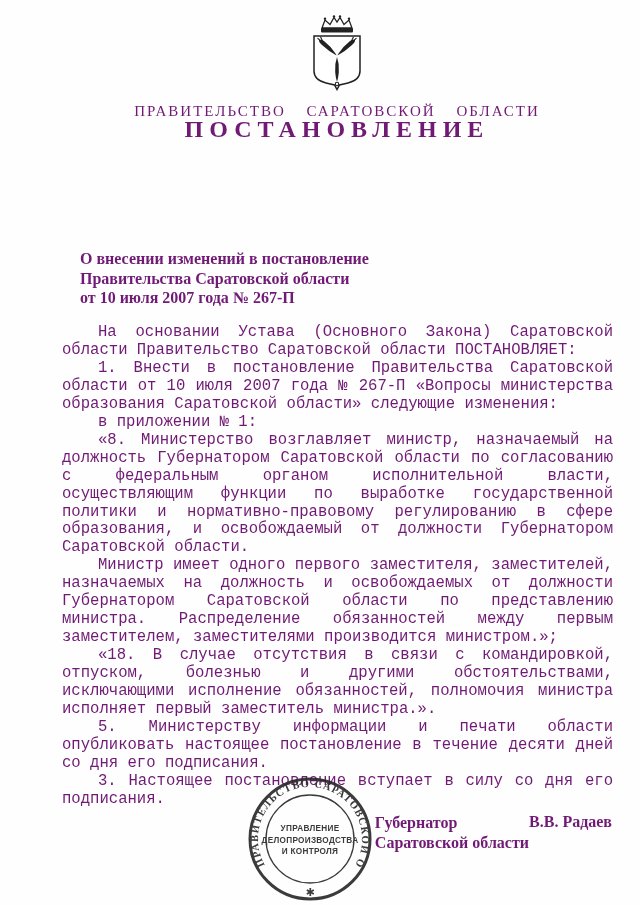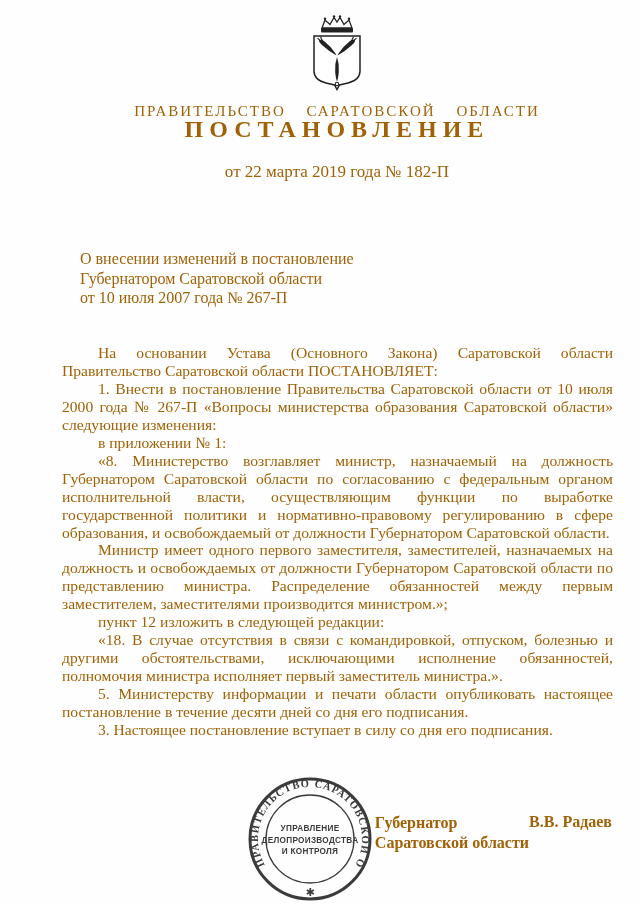--- a/index.html
+++ b/index.html
@@ -4,21 +4,21 @@
 <style>
   * { box-sizing: border-box; }
   html, body { margin: 0; padding: 0; background: #ffffff; }
   .page {
     position: relative;
     width: 640px;
     height: 905px;
     background: #fefefe;
     overflow: hidden;
     font-family: "Liberation Serif", serif;
-    color: #a16207;
+    color: #701a75;
   }
   .centered-band {
     position: absolute;
     left: 62px;
     width: 550px;
     text-align: center;
     white-space: nowrap;
   }
   .org-line   { top: 103px; font-size: 15px; letter-spacing: 2px; word-spacing: 15px; }
   .doc-type   { top: 116px; font-size: 24px; font-weight: 700; letter-spacing: 6px; }
@@ -29,31 +29,32 @@
     top: 15px;
     left: 305px;
     width: 64px;
     height: 76px;
   }
   .doc-title {
     position: absolute;
     top: 249px;
     left: 80px;
     font-size: 16px;
-    font-weight: 400;
+    font-weight: 700;
     line-height: 19.5px;
   }
   .doc-body {
     position: absolute;
-    top: 344px;
+    top: 324px;
     left: 62px;
     width: 551px;
     font-size: 15.6px;
     line-height: 17.95px;
     text-align: justify;
+    font-family: Liberation Mono, monospace;
   }
   .doc-body p { margin: 0; text-indent: 36px; }
   .signature {
     position: absolute;
     top: 813px;
     left: 80px;
     width: 532px;
     display: flex;
     justify-content: flex-end;
     font-size: 16px;
@@ -92,35 +93,33 @@
     <path d="M14,25 Q16,24 19,26 Q26,31.5 30.5,38.5 L31.5,40.5 Q24,36.5 17,30 Q13.5,27 14,25 Z" fill="#222222"></path>
     <path d="M12.5,23.2 L17,27 M15.5,21.8 L18.2,27.6" stroke="#222222" stroke-width="1.1" fill="none"></path>
     <path d="M50,25 Q48,24 45,26 Q38,31.5 33.5,38.5 L32.5,40.5 Q40,36.5 47,30 Q50.5,27 50,25 Z" fill="#222222"></path>
     <path d="M51.5,23.2 L47,27 M48.5,21.8 L45.8,27.6" stroke="#222222" stroke-width="1.1" fill="none"></path>
     <path d="M32,42 Q34.5,49 33.8,57 Q33.2,63.5 32,66.5 Q30.8,63.5 30.2,57 Q29.5,49 32,42 Z" fill="#222222"></path>
     <circle cx="32" cy="69" r="1.7" fill="none" stroke="#222222" stroke-width="1.1"></circle>
   </svg>
 
   <div class="centered-band org-line">ПРАВИТЕЛЬСТВО САРАТОВСКОЙ ОБЛАСТИ</div>
   <div class="centered-band doc-type">ПОСТАНОВЛЕНИЕ</div>
-  <div class="centered-band date-line">от 22 марта 2019 года № 182-П</div>
 
   <div class="doc-title">
     <div>О внесении изменений в постановление</div>
-    <div>Губернатором Саратовской области</div>
+    <div>Правительства Саратовской области</div>
     <div>от 10 июля 2007 года № 267-П</div>
   </div>
 
   <div class="doc-body">
     <p>На основании Устава (Основного Закона) Саратовской области Правительство Саратовской области ПОСТАНОВЛЯЕТ:</p>
-    <p>1. Внести в постановление Правительства Саратовской области от 10 июля 2000 года № 267-П «Вопросы министерства образования Саратовской области» следующие изменения:</p>
+    <p>1. Внести в постановление Правительства Саратовской области от 10 июля 2007 года № 267-П «Вопросы министерства образования Саратовской области» следующие изменения:</p>
     <p>в приложении № 1:</p>
     <p>«8. Министерство возглавляет министр, назначаемый на должность Губернатором Саратовской области по согласованию с федеральным органом исполнительной власти, осуществляющим функции по выработке государственной политики и нормативно-правовому регулированию в сфере образования, и освобождаемый от должности Губернатором Саратовской области.</p>
     <p>Министр имеет одного первого заместителя, заместителей, назначаемых на должность и освобождаемых от должности Губернатором Саратовской области по представлению министра. Распределение обязанностей между первым заместителем, заместителями производится министром.»;</p>
-    <p>пункт 12 изложить в следующей редакции:</p>
     <p>«18. В случае отсутствия в связи с командировкой, отпуском, болезнью и другими обстоятельствами, исключающими исполнение обязанностей, полномочия министра исполняет первый заместитель министра.».</p>
     <p>5. Министерству информации и печати области опубликовать настоящее постановление в течение десяти дней со дня его подписания.</p>
     <p>3. Настоящее постановление вступает в силу со дня его подписания.</p>
   </div>
 
   <div class="signature">
     <div class="sig-left">
       <div>Губернатор</div>
       <div>Саратовской области</div>
     </div>

